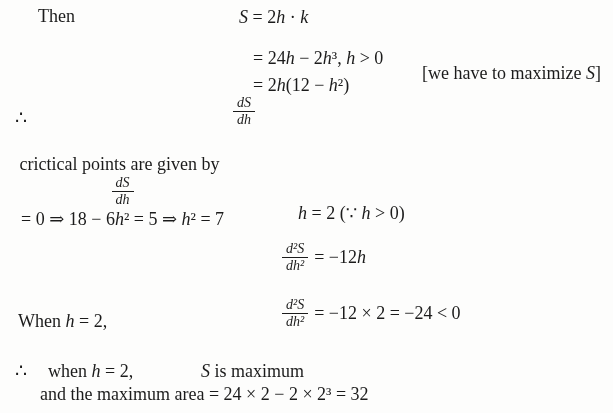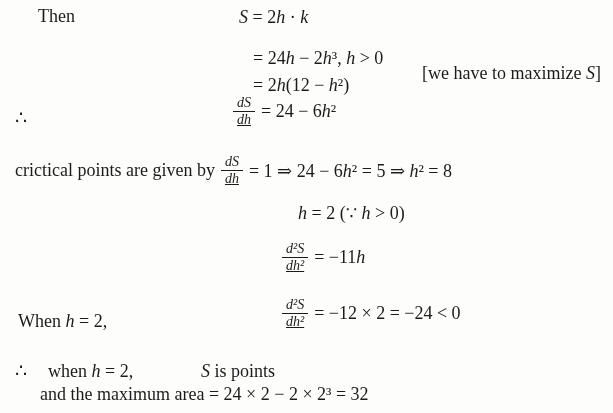--- a/index.html
+++ b/index.html
@@ -36,21 +36,21 @@
   .eqrow > * + * { margin-left: 6px; }
   .frac {
     display: inline-flex;
     flex-direction: column;
     align-items: center;
     text-align: center;
     font-size: 14px;
     line-height: 1.15;
   }
   .frac .num { padding: 0 4px; }
-  .frac .den { border-top: 1.6px solid #1b1b1b; padding: 0 4px; text-decoration: underline; }
+  .frac .den { border-top: 1.6px solid #1b1b1b; padding: 0 4px; }
   .therefore { font-size: 19px; }
 </style>
 </head>
 <body>
 
 <div class="page">
 
   <span class="t" style="left:38px; top:6px;">Then</span>
   <span class="t" style="left:239px; top:7px;font-family:Liberation Serif, serif;"><span class="it">S</span><span> = 2</span><span class="it">h</span><span> · </span><span class="it">k</span></span>
 
@@ -58,50 +58,49 @@
 
   <span class="t" style="left:253px; top:48px;"><span>= 24</span><span class="it">h</span><span> − 2</span><span class="it">h</span><span>³, </span><span class="it">h</span><span> &gt; 0</span></span>
   <span class="t" style="left:422px; top:63px;"><span>[we have to maximize </span><span class="it">S</span><span>]</span></span>
 
   <span class="t therefore" style="left:15px; top:107px;">∴</span>
   <span class="eqrow" style="left:233px; top:95px;">
     <span class="frac">
       <span class="num it">dS</span>
       <span class="den it">dh</span>
     </span>
-    <span><span>= 24 − 6</span><span class="it">h</span><span>²</span></span>
   </span>
 
-  <span class="eqrow" style="left:15px; top:154px;">
+  <span class="eqrow" style="left:15px; top:154px;flex-direction:column;">
     <span>crictical points are given by</span>
     <span class="frac">
       <span class="num it">dS</span>
       <span class="den it">dh</span>
     </span>
-    <span><span>= 1 ⇒ 24 − 6</span><span class="it">h</span><span>² = 5 ⇒ </span><span class="it">h</span><span>² = 8</span></span>
+    <span><span>= 0 ⇒ 18 − 6</span><span class="it">h</span><span>² = 5 ⇒ </span><span class="it">h</span><span>² = 7</span></span>
   </span>
 
   <span class="t" style="left:298px; top:203px;"><span class="it">h</span><span> = 2 (∵ </span><span class="it">h</span><span> &gt; 0)</span></span>
 
   <span class="eqrow" style="left:282px; top:241px;">
     <span class="frac">
       <span class="num it">d²S</span>
       <span class="den it">dh²</span>
     </span>
-    <span><span>= −11</span><span class="it">h</span></span>
+    <span><span>= −12</span><span class="it">h</span></span>
   </span>
 
   <span class="t" style="left:18px; top:311px;"><span>When  </span><span class="it">h</span><span> = 2,</span></span>
   <span class="eqrow" style="left:282px; top:297px;">
     <span class="frac">
       <span class="num it">d²S</span>
       <span class="den it">dh²</span>
     </span>
     <span><span>= −12 × 2 = −24 &lt; 0</span></span>
   </span>
 
   <span class="t therefore" style="left:15px; top:360px;">∴</span>
   <span class="t" style="left:48px; top:361px;"><span>when </span><span class="it">h</span><span> = 2,</span></span>
-  <span class="t" style="left:201px; top:361px;"><span class="it">S</span><span> is points</span></span>
+  <span class="t" style="left:201px; top:361px;"><span class="it">S</span><span> is maximum</span></span>
 
   <span class="t" style="left:40px; top:384px;">and the maximum area = 24 × 2 − 2 × 2³ = 32</span>
 
 </div>
 
 </body></html>

